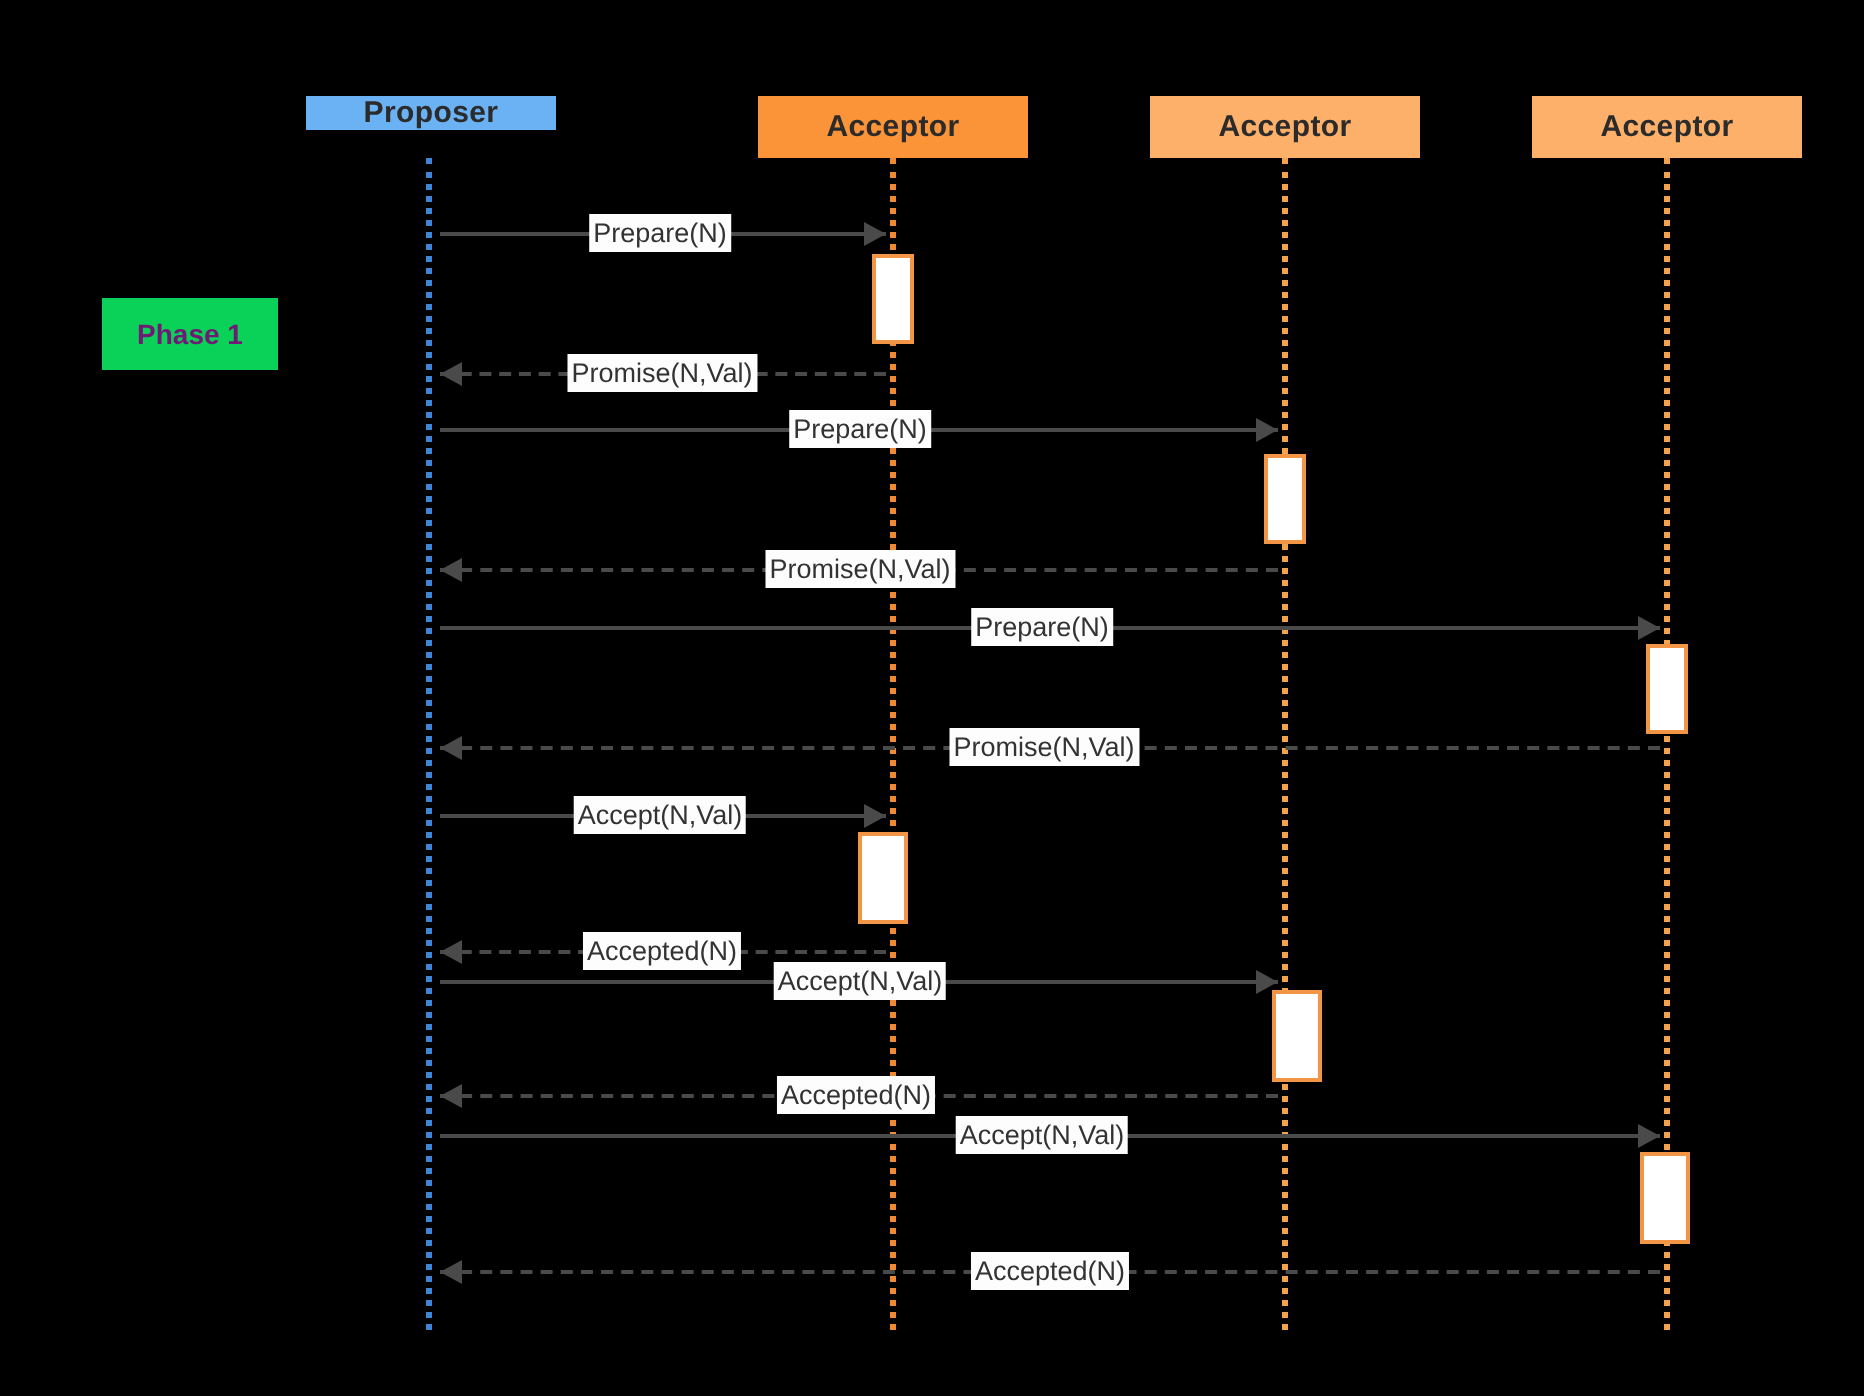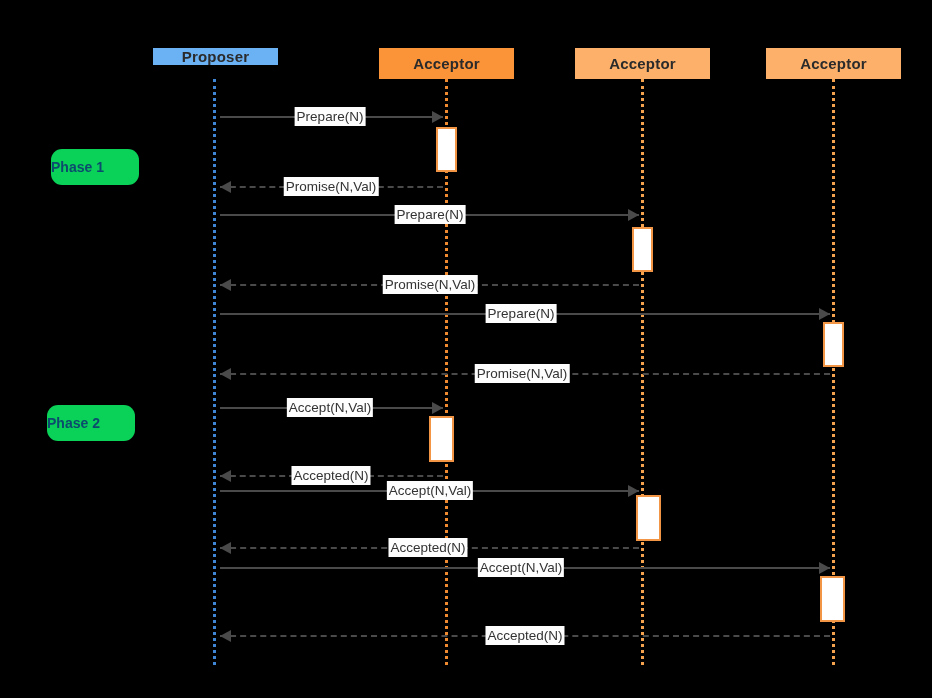--- a/index.html
+++ b/index.html
@@ -29,25 +29,24 @@
     color: #2b2b2b;
     font-size: 15px;
     font-weight: bold;
     letter-spacing: 0.2px;
   }
   .phase-box {
     position: absolute;
     box-sizing: border-box;
     display: flex;
     align-items: center;
-    justify-content: flex-start;
-    color: #0c4a6e;
+    justify-content: center;
+    color: #701a75;
     font-size: 14px;
     font-weight: bold;
-    border-radius: 11px;
   }
   .lifeline {
     position: absolute;
     width: 0;
     border-left-width: 3px;
     border-left-style: dotted;
   }
   .activation {
     position: absolute;
     box-sizing: border-box;
@@ -138,16 +137,13 @@
     </div>
     <div class="participant-box" style="left: 575px; top: 48px; width: 135px; height: 31px; background: rgb(252, 176, 106);">
       <span>Acceptor</span>
     </div>
     <div class="participant-box" style="left: 766px; top: 48px; width: 135px; height: 31px; background: rgb(252, 176, 106);">
       <span>Acceptor</span>
     </div>
     <div class="phase-box" style="left: 51px; top: 149px; width: 88px; height: 36px; background: rgb(10, 209, 87);">
       <span>Phase 1</span>
     </div>
-    <div class="phase-box" style="left: 47px; top: 405px; width: 88px; height: 36px; background: rgb(10, 209, 87);">
-      <span>Phase 2</span>
-    </div>
   </div>
 
 </body></html>

